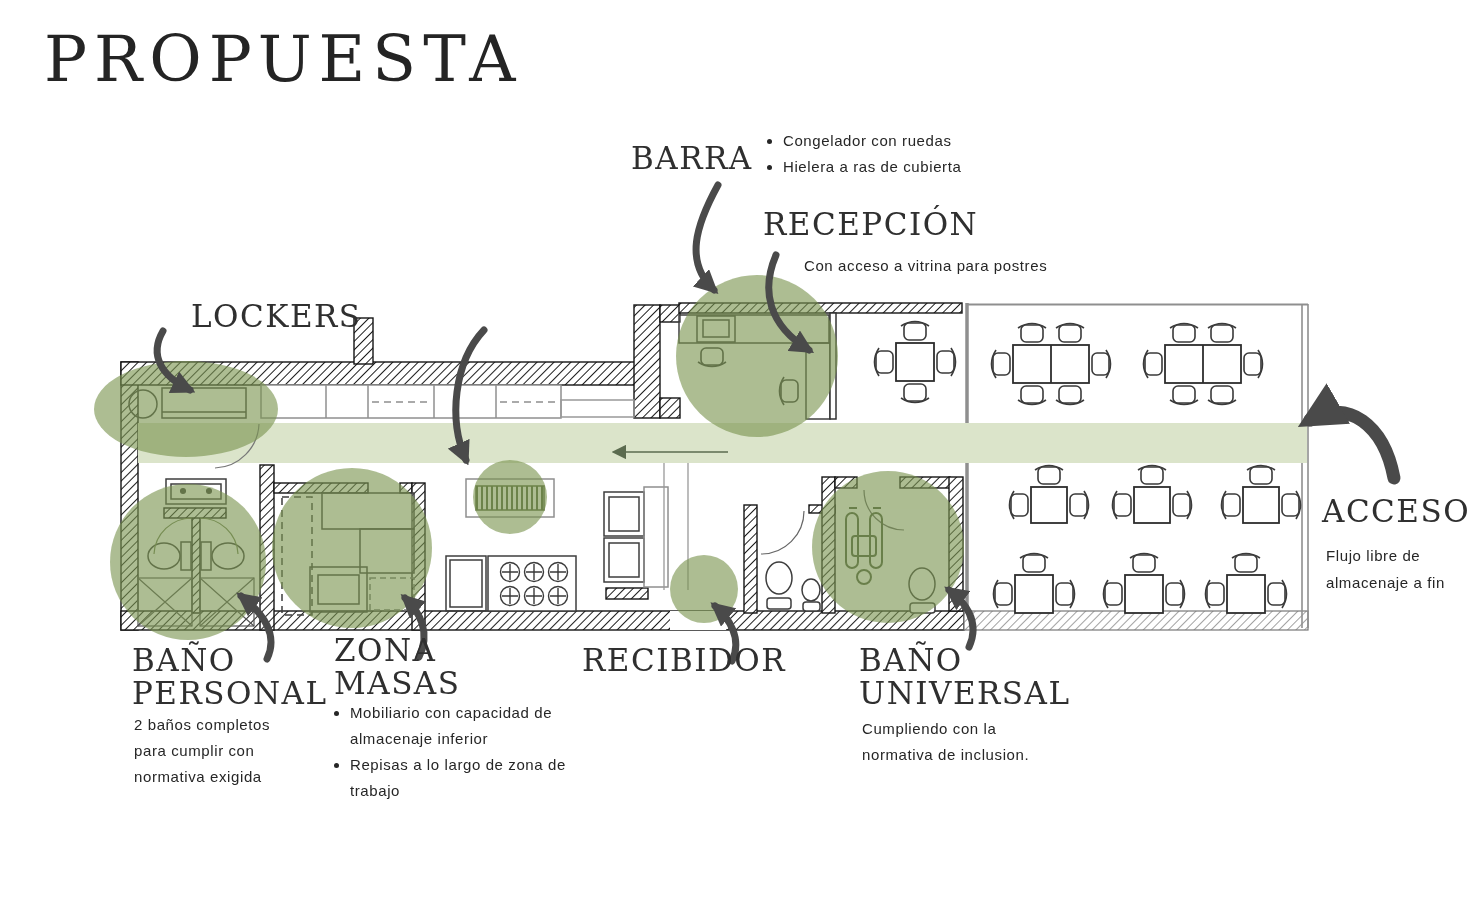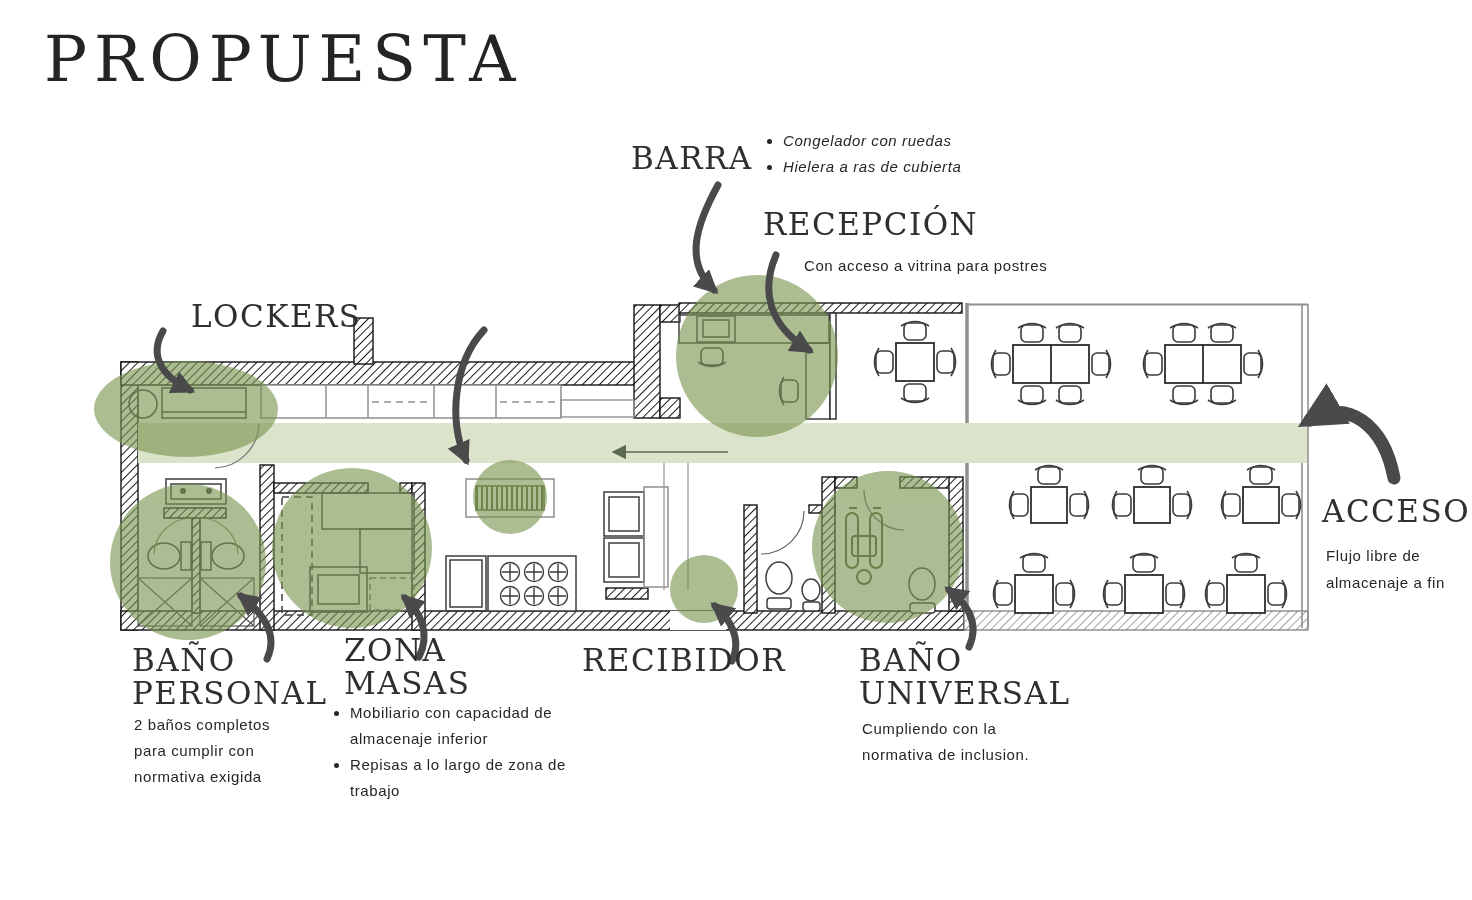--- a/index.html
+++ b/index.html
@@ -286,21 +286,21 @@
       <path d="M403,657 C415,633 404,612 389,598" stroke-width="7" marker-end="url(#ah)"></path>
       <path d="M716,661 C727,638 712,617 699,606" stroke-width="7" marker-end="url(#ah)"></path>
       <path d="M953,647 C965,621 948,601 933,590" stroke-width="7" marker-end="url(#ah)"></path>
       <path d="M1378,478 C1368,425 1332,398 1294,420" stroke-width="13" marker-end="url(#ahBig)"></path>
     </g>
   </svg>
 
   <div class="abs display title" style="left:28px;top:26px;">PROPUESTA</div>
 
   <div class="abs display lbl" style="left:615px;top:142px;">BARRA</div>
-  <ul class="abs notes" style="left:747px;top:128px;width:230px;font-style:italic;">
+  <ul class="abs notes" style="left:747px;top:128px;width:230px;">
     <li>Congelador con ruedas</li>
     <li>Hielera a ras de cubierta</li>
   </ul>
 
   <div class="abs note" style="left:788px;top:253px;">Con acceso a vitrina para postres</div>
   <div class="abs display lbl" style="left:747px;top:208px;">RECEPCIÓN</div>
 
 
   <div class="abs display lbl" style="left:175px;top:300px;">LOCKERS</div>
 
@@ -309,21 +309,21 @@
     <div>Flujo libre de</div>
     <div>almacenaje a fin</div>
   </div>
 
   <div class="abs display lbl" style="left:116px;top:644px;">
     <div>BAÑO</div>
     <div>PERSONAL</div>
   </div>
   <div class="abs note" style="left:118px;top:712px;width:162px;">2 baños completos para cumplir con normativa exigida</div>
 
-  <div class="abs display lbl" style="left:328px;top:634px;">
+  <div class="abs display lbl" style="left:318px;top:634px;">
     <div>ZONA</div>
     <div>MASAS</div>
   </div>
   <ul class="abs notes" style="left:314px;top:700px;width:255px;">
     <li>Mobiliario con capacidad de almacenaje inferior</li>
     <li>Repisas a lo largo de zona de trabajo</li>
   </ul>
 
   <div class="abs display lbl" style="left:566px;top:644px;">
     <div>RECIBIDOR</div>

